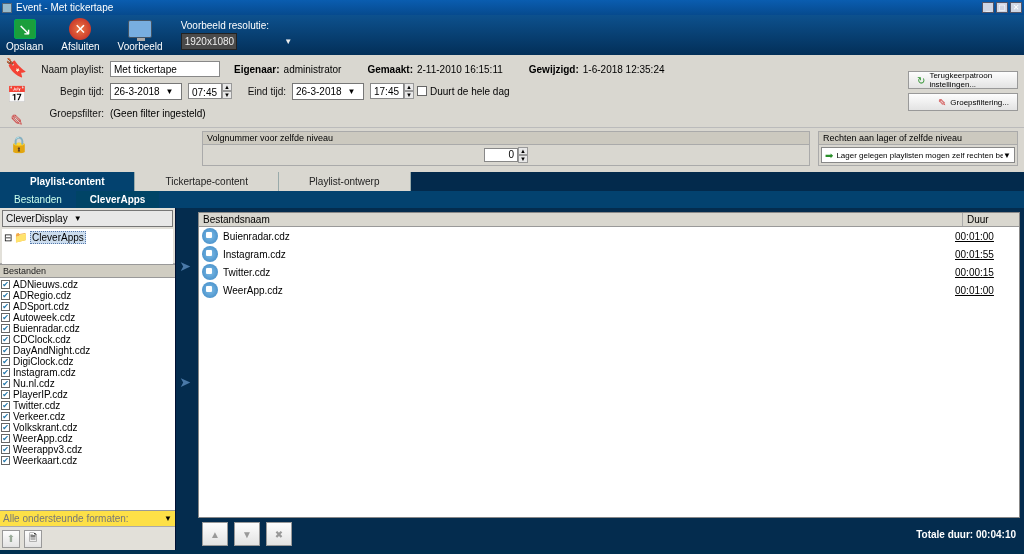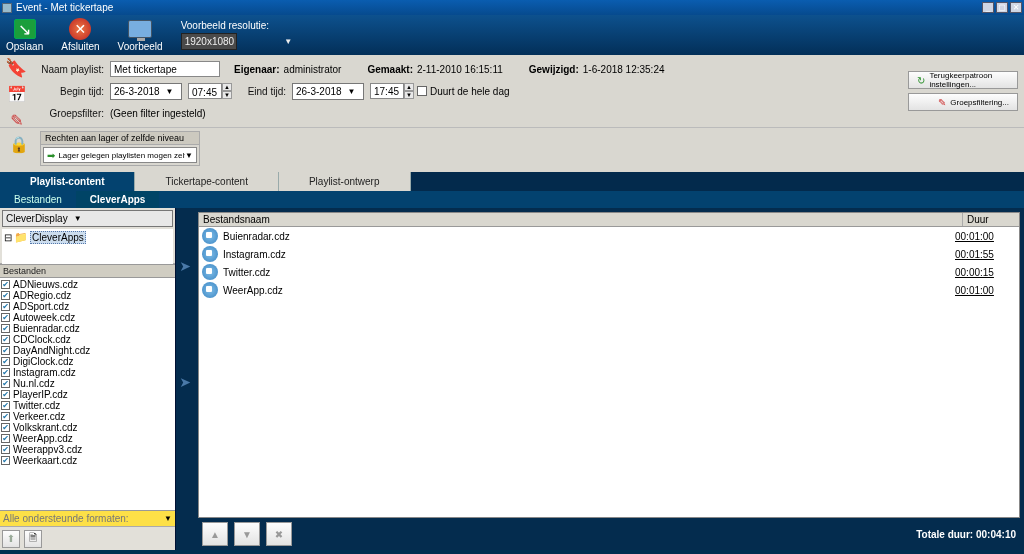--- a/index.html
+++ b/index.html
@@ -47,21 +47,21 @@
   .btn { background:linear-gradient(#fdfdfd,#e3e3e3); border:1px solid #999; height:18px; padding:0 8px; display:flex; align-items:center; gap:4px; }
   .rightbtns { display:flex; flex-direction:column; gap:4px; margin-left:auto; }
 
   
   .midstrip { display:flex; background:#d9d7d0; border-top:1px solid #bbb; padding:3px 6px 6px 6px; }
   .lockico { width:26px; height:26px; display:flex; align-items:center; justify-content:center; font-size:16px;}
   .volgbox { flex:1; margin-left:170px; border:1px solid #aaa; }
   .volgbox .hdr { background:#ccc9bf; padding:1px 4px; font-size:9px; border-bottom:1px solid #aaa;}
   .volgbox .body { height:20px; display:flex; align-items:center; justify-content:center; }
   .numbox { background:#fff; border:1px solid #888; width:34px; height:14px; text-align:right; padding-right:3px;}
-  .rechtbox { width:160px; margin-left:8px; border:1px solid #aaa;}
+  .rechtbox { width:200px; margin-left:8px; border:1px solid #aaa;}
   .rechtbox .hdr { background:#ccc9bf; padding:1px 4px; font-size:9px; border-bottom:1px solid #aaa;}
   .rechtbox .body { padding:2px; }
   .rechtdd { display:flex; align-items:center; background:#fff; border:1px solid #888; height:16px; padding:0 3px;}
   .rechtdd .greenarrow { color:#2a8f2a; margin-right:3px; font-size:10px;}
   .rechtdd .dd { margin-left:auto; font-size:8px;}
 
   
   .tabs { display:flex; background:#032a4c; }
   .tab { padding:4px 30px; background:#d9d7d0; color:#222; border-right:1px solid #9aa; }
   .tab.active { background:#03426f; color:#fff; font-weight:bold; }
@@ -212,20 +212,30 @@
   </div>
 
   <div class="row">
     <span class="flab">Groepsfilter:</span>
     <span class="linklike">(Geen filter ingesteld)</span>
   </div>
 </div>
 
 <div class="midstrip">
   <div class="lockico">🔒</div>
+  <div class="volgbox">
+    <div class="hdr">Volgnummer voor zelfde niveau</div>
+    <div class="body">
+      <div class="numbox"><span>0</span></div>
+      <div class="spinbtns">
+          <div>▲</div>
+          <div>▼</div>
+        </div>
+    </div>
+  </div>
   <div class="rechtbox">
     <div class="hdr">Rechten aan lager of zelfde niveau</div>
     <div class="body">
       <div class="rechtdd">
         <span class="greenarrow">➡</span>
         <span style="font-size:8px;white-space:nowrap;overflow:hidden;">Lager gelegen playlisten mogen zelf rechten bepalen</span>
         <span class="dd">▼</span>
       </div>
     </div>
   </div>

